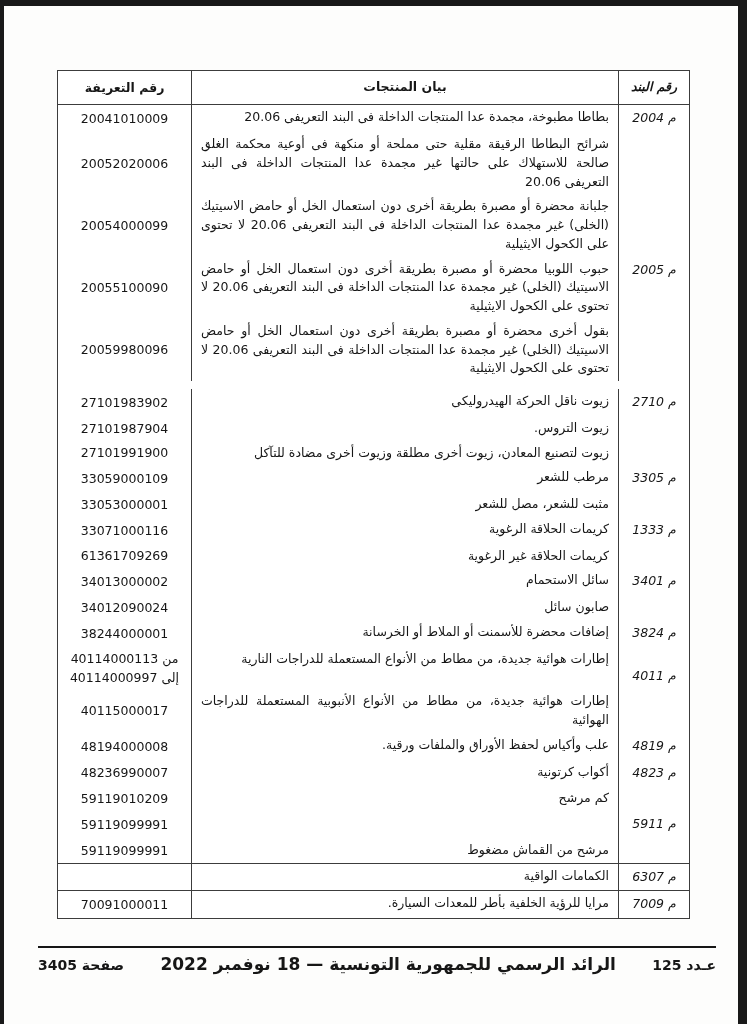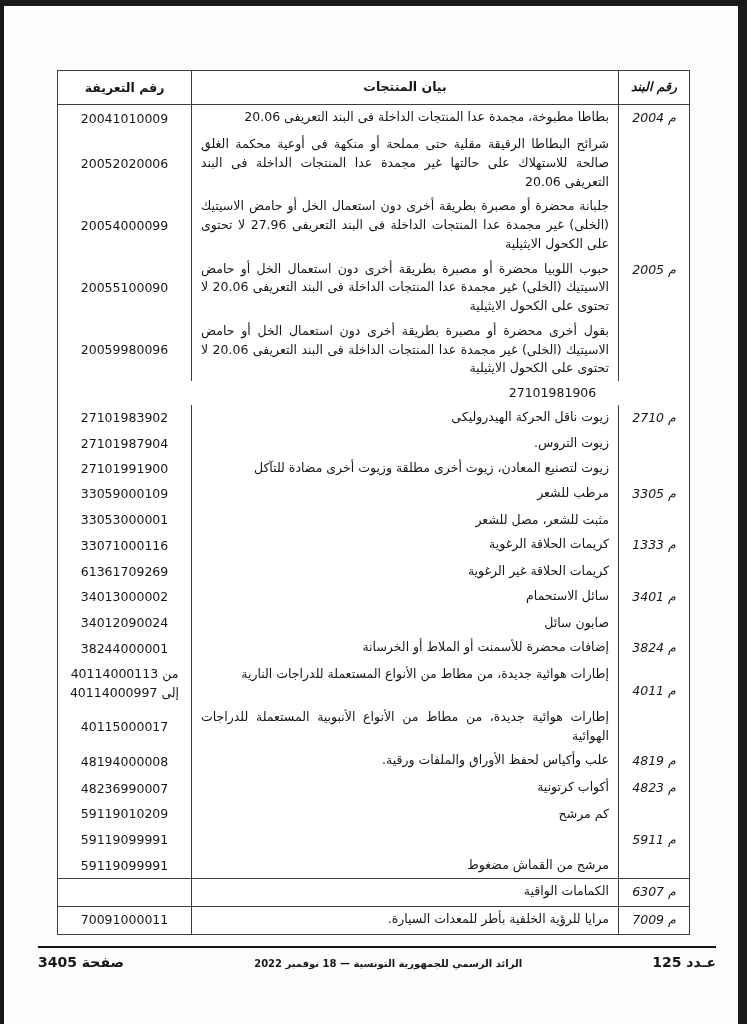--- a/index.html
+++ b/index.html
@@ -49,21 +49,21 @@
 
   .section + .section{border-top:1.5px solid #3c3c3c;}
 
   
   .page-footer{
     position:absolute;top:946px;left:38px;width:678px;
     border-top:2px solid #161616;
     direction:rtl;display:flex;justify-content:space-between;align-items:baseline;
     padding-top:6px;font-size:14px;font-weight:bold;
   }
-  .page-footer .f-center{font-size:10px;}
+  .page-footer .f-center{font-size:17px;}
 </style>
 </head>
 <body>
 
 <div class="edge edge-top"></div>
 <div class="edge edge-left"></div>
 <div class="edge edge-right"></div>
 
 <div class="tariff-table">
   <div class="trow thead">
@@ -90,21 +90,21 @@
         </div>
         <div class="trow">
           <div class="cell c-item v-top"></div>
           <div class="cell c-prod">شرائح البطاطا الرقيقة مقلية حتى مملحة أو منكهة فى أوعية محكمة الغلق صالحة للاستهلاك على حالتها غير مجمدة عدا المنتجات الداخلة فى البند التعريفى 20.06</div>
           <div class="cell c-tariff">
             <span>20052020006</span>
           </div>
         </div>
         <div class="trow">
           <div class="cell c-item v-top"></div>
-          <div class="cell c-prod">جلبانة محضرة أو مصبرة بطريقة أخرى دون استعمال الخل أو حامض الاسيتيك (الخلى) غير مجمدة عدا المنتجات الداخلة فى البند التعريفى 27.96 لا تحتوى على الكحول الايثيلية</div>
+          <div class="cell c-prod">جلبانة محضرة أو مصبرة بطريقة أخرى دون استعمال الخل أو حامض الاسيتيك (الخلى) غير مجمدة عدا المنتجات الداخلة فى البند التعريفى 20.06 لا تحتوى على الكحول الايثيلية</div>
           <div class="cell c-tariff">
             <span>20054000099</span>
           </div>
         </div>
         <div class="trow">
           <div class="cell c-item v-top">
             <span>م 2005</span>
           </div>
           <div class="cell c-prod">حبوب اللوبيا محضرة أو مصبرة بطريقة أخرى دون استعمال الخل أو حامض الاسيتيك (الخلى) غير مجمدة عدا المنتجات الداخلة فى البند التعريفى 20.06 لا تحتوى على الكحول الايثيلية</div>
           <div class="cell c-tariff">
@@ -113,23 +113,20 @@
         </div>
         <div class="trow">
           <div class="cell c-item v-top"></div>
           <div class="cell c-prod">بقول أخرى محضرة أو مصبرة بطريقة أخرى دون استعمال الخل أو حامض الاسيتيك (الخلى) غير مجمدة عدا المنتجات الداخلة فى البند التعريفى 20.06 لا تحتوى على الكحول الايثيلية</div>
           <div class="cell c-tariff">
             <span>20059980096</span>
           </div>
         </div>
         <div class="trow">
           <div class="cell c-item v-top"></div>
-          <div class="cell c-tariff">
-            <span>27101981906</span>
-          </div>
         </div>
         <div class="trow">
           <div class="cell c-item v-bottom">
             <span>م 2710</span>
           </div>
           <div class="cell c-prod">زيوت ناقل الحركة الهيدروليكى</div>
           <div class="cell c-tariff">
             <span>27101983902</span>
           </div>
         </div>

